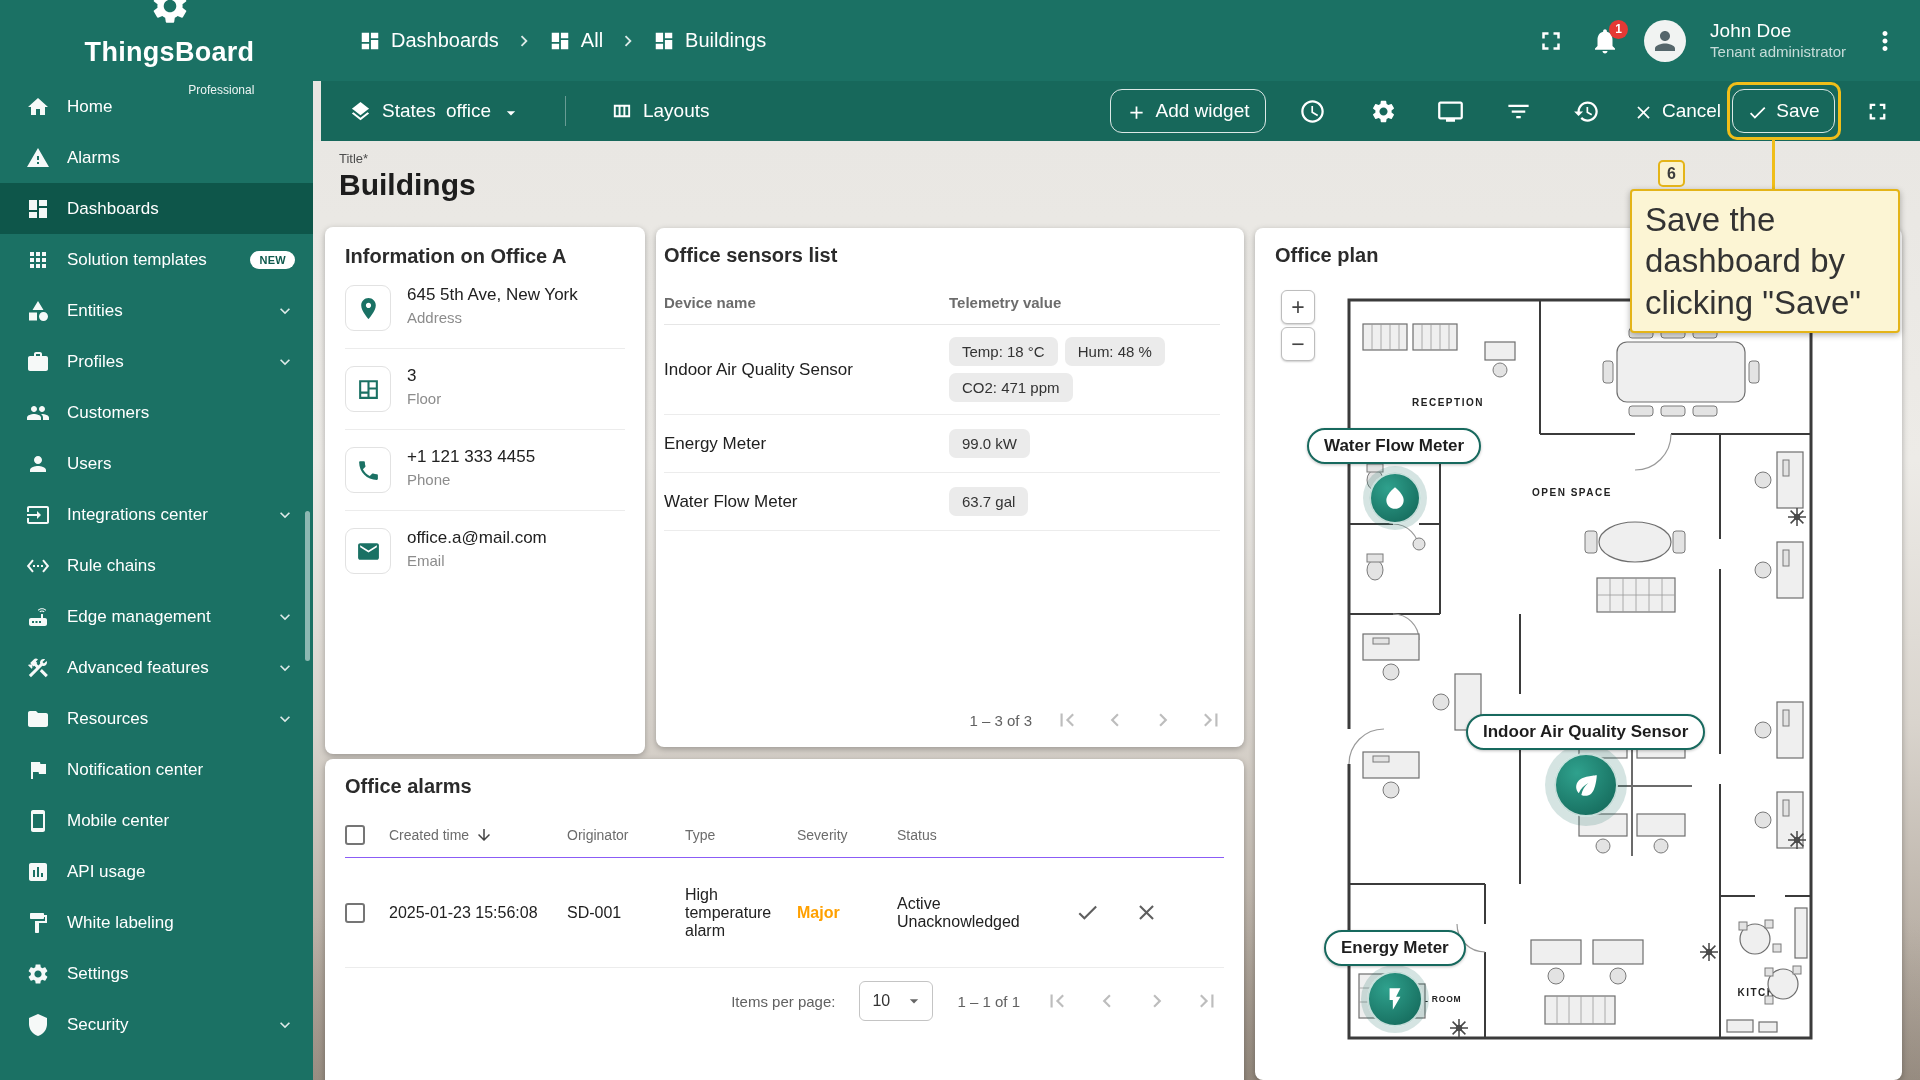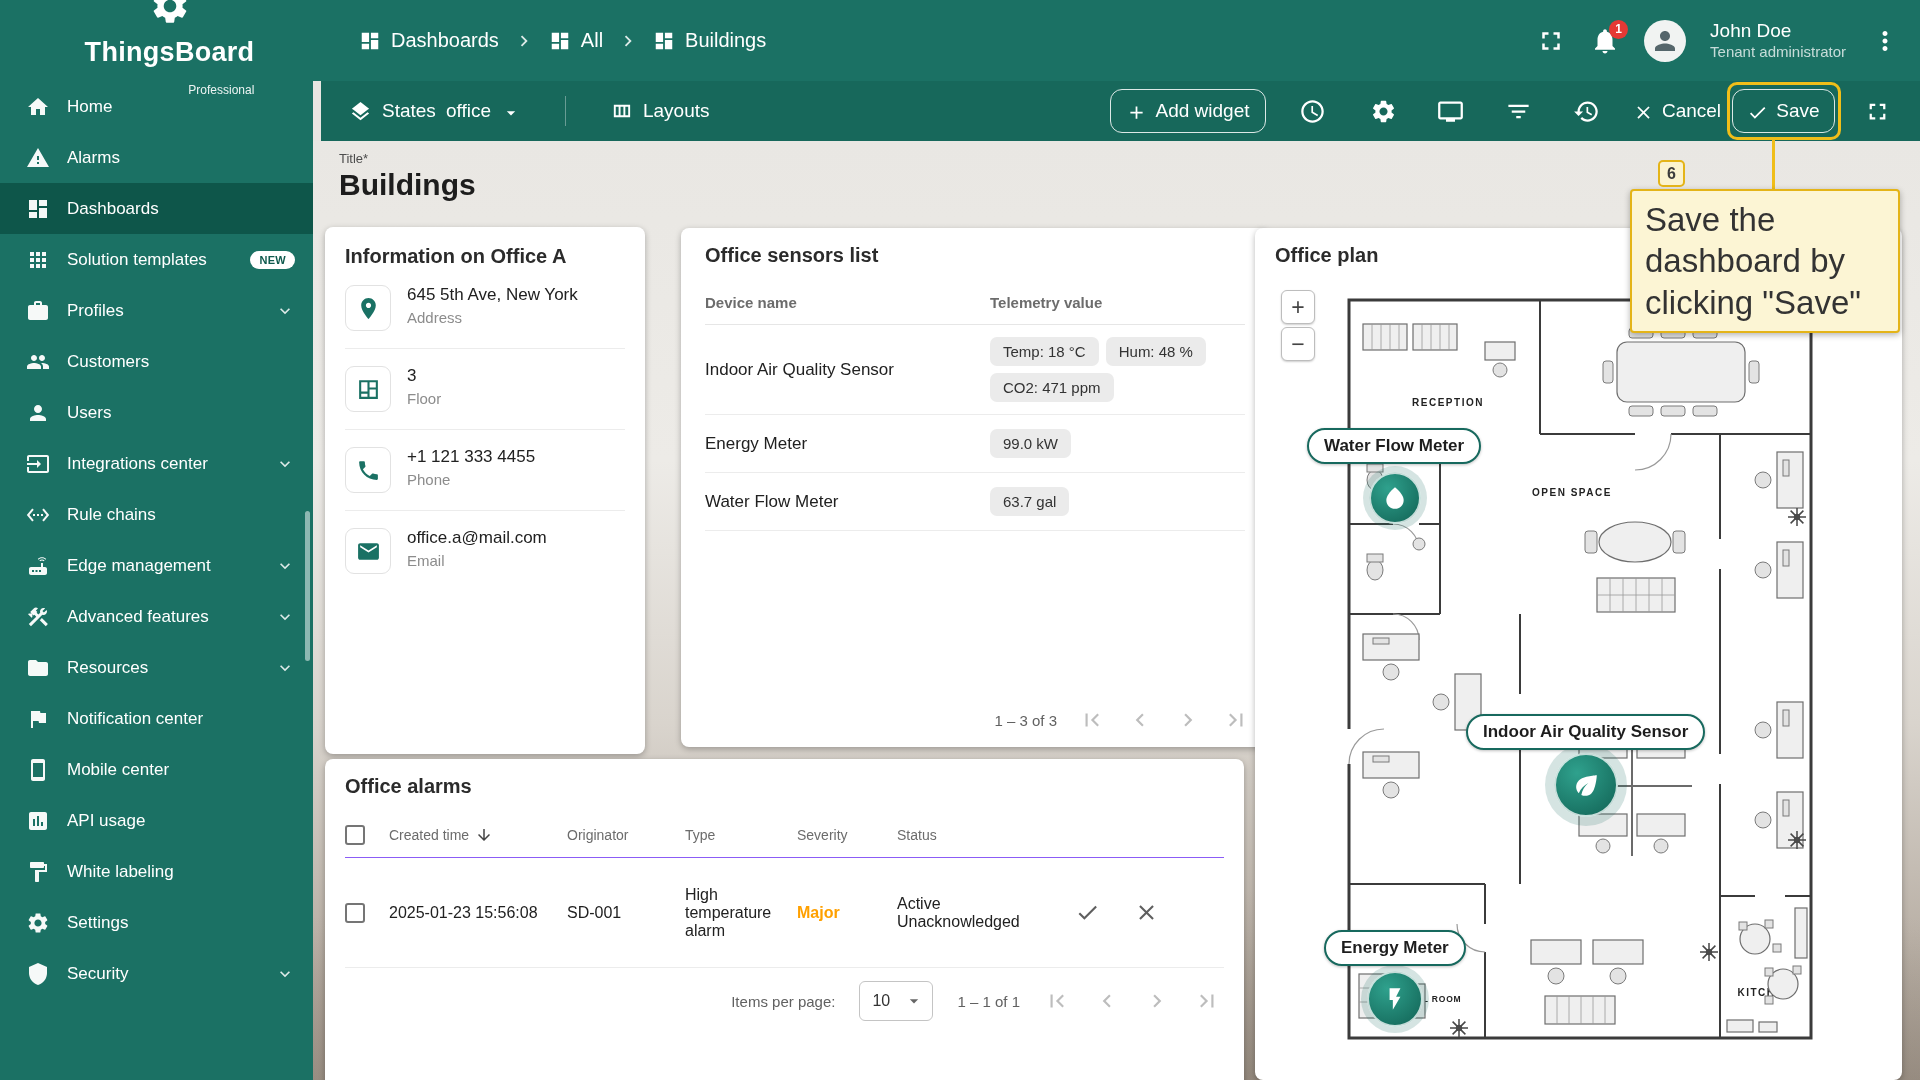--- a/index.html
+++ b/index.html
@@ -71,21 +71,21 @@
   
   #info-widget { left:12px; top:86px; width:320px; height:527px; padding:18px 20px 0 20px; overflow:hidden; }
   .info-row { display:flex; gap:16px; padding:17px 0; border-bottom:1px solid #ececec; align-items:flex-start; }
   .info-row:last-child { border-bottom:none; }
   .info-ic-box { width:46px; height:46px; border:1px solid #e2e2e2; border-radius:9px; display:flex; align-items:center; justify-content:center; flex:none; }
   .info-ic { width:25px; height:25px; color:#1a7164; }
   .info-val { font-size:17px; color:#212121; }
   .info-lab { font-size:15px; color:#8c8c8c; margin-top:4px; }
 
   
-  #sensors-widget { left:343px; top:87px; width:588px; height:519px; padding:16px 24px 0 24px;margin-left:25px; }
+  #sensors-widget { left:343px; top:87px; width:588px; height:519px; padding:16px 24px 0 8px; }
   .table-head { display:flex; border-bottom:1px solid #e6e6e6; margin-top:14px; height:44px; align-items:center; color:#6c6c6c; font-size:15px;font-weight:bold; }
   .col-device { width:285px; flex:none; }
   .sensor-row { display:flex; align-items:center; border-bottom:1px solid #ececec; padding:12px 0; min-height:58px; }
   .sensor-name { width:285px; flex:none; font-size:17px; color:#212121; }
   .chips { display:flex; flex-wrap:wrap; gap:7px; }
   .chip { background:#ebebeb; border-radius:7px; padding:6px 13px; font-size:15px; color:#333; white-space:nowrap; }
   .pager { position:absolute; bottom:14px; right:20px; display:flex; align-items:center; gap:22px; color:#616161; font-size:15px; }
   .pag-ic { width:26px; height:26px; color:#bdbdbd; cursor:pointer; }
 
   
@@ -274,20 +274,29 @@
         </div>
         <div class="side-item">
           <svg viewBox="0 0 24 24" class="ic side-ic">
             <path d="M4 8h4V4H4v4zm6 12h4v-4h-4v4zm-6 0h4v-4H4v4zm0-6h4v-4H4v4zm6 0h4v-4h-4v4zm6-10v4h4V4h-4zm-6 4h4V4h-4v4zm6 6h4v-4h-4v4zm0 6h4v-4h-4v4z" fill="currentColor"></path>
           </svg>
           <span class="side-label">Solution templates</span>
           <span class="side-badge">NEW</span>
         </div>
         <div class="side-item">
           <svg viewBox="0 0 24 24" class="ic side-ic">
+            <path d="M12 2 6.5 11h11L12 2zm5.5 11c-2.49 0-4.5 2.01-4.5 4.5s2.01 4.5 4.5 4.5 4.5-2.01 4.5-4.5-2.01-4.5-4.5-4.5zM3 21.5h8v-8H3v8z" fill="currentColor"></path>
+          </svg>
+          <span class="side-label">Entities</span>
+          <svg viewBox="0 0 24 24" class="ic side-chev">
+            <path d="M7.41 8.59 12 13.17l4.59-4.58L18 10l-6 6-6-6 1.41-1.41z" fill="currentColor"></path>
+          </svg>
+        </div>
+        <div class="side-item">
+          <svg viewBox="0 0 24 24" class="ic side-ic">
             <path d="M20 6h-4V4c0-1.1-.9-2-2-2h-4c-1.1 0-2 .9-2 2v2H4c-1.1 0-2 .9-2 2v11c0 1.1.9 2 2 2h16c1.1 0 2-.9 2-2V8c0-1.1-.9-2-2-2zm-6 0h-4V4h4v2z" fill="currentColor"></path>
           </svg>
           <span class="side-label">Profiles</span>
           <svg viewBox="0 0 24 24" class="ic side-chev">
             <path d="M7.41 8.59 12 13.17l4.59-4.58L18 10l-6 6-6-6 1.41-1.41z" fill="currentColor"></path>
           </svg>
         </div>
         <div class="side-item">
           <svg viewBox="0 0 24 24" class="ic side-ic">
             <path d="M16 11c1.66 0 2.99-1.34 2.99-3S17.66 5 16 5c-1.66 0-3 1.34-3 3s1.34 3 3 3zm-8 0c1.66 0 2.99-1.34 2.99-3S9.66 5 8 5C6.34 5 5 6.34 5 8s1.34 3 3 3zm0 2c-2.33 0-7 1.17-7 3.5V19h14v-2.5c0-2.33-4.67-3.5-7-3.5zm8 0c-.29 0-.62.02-.97.05 1.16.84 1.97 1.97 1.97 3.45V19h6v-2.5c0-2.33-4.67-3.5-7-3.5z" fill="currentColor"></path>

